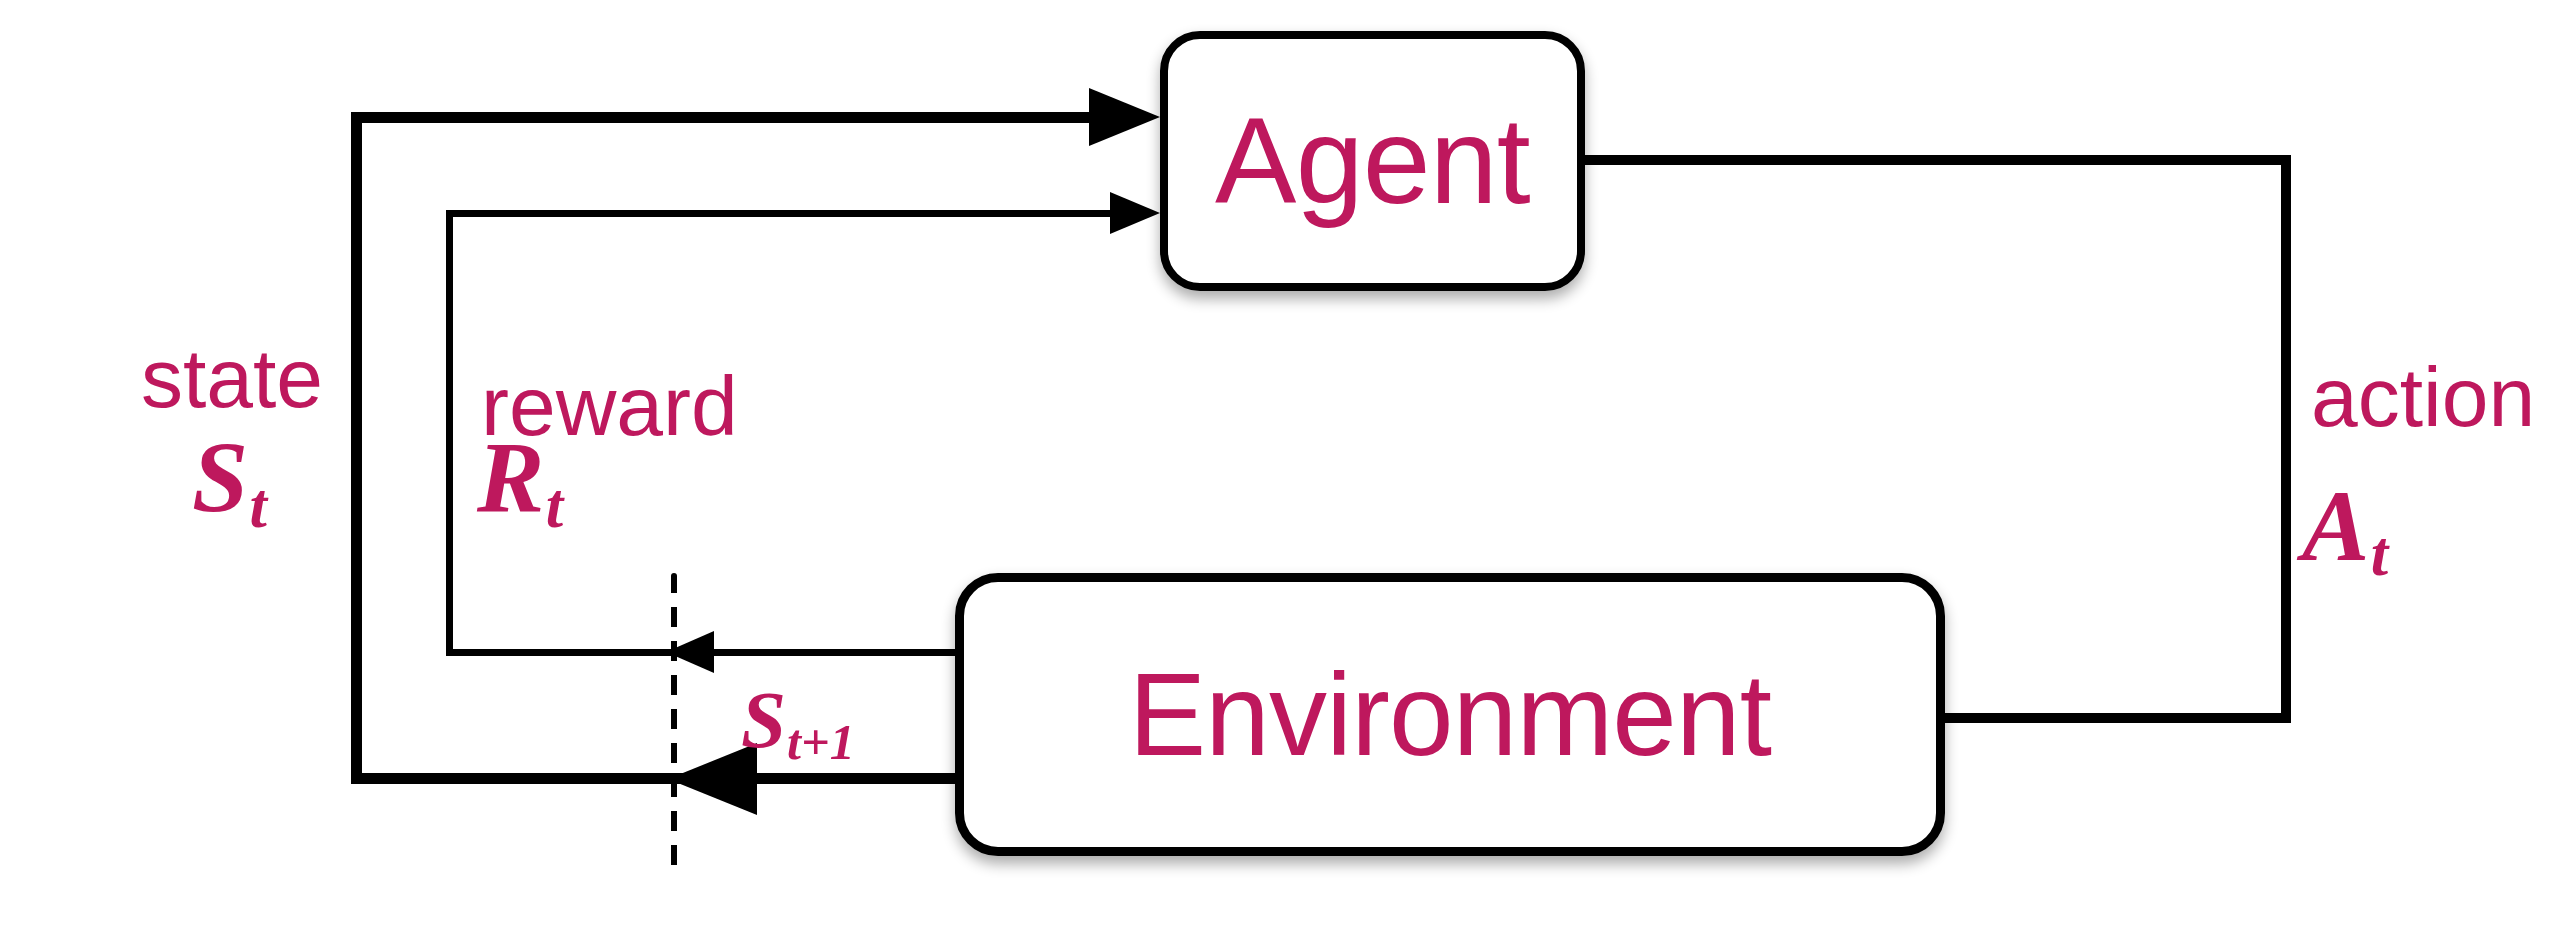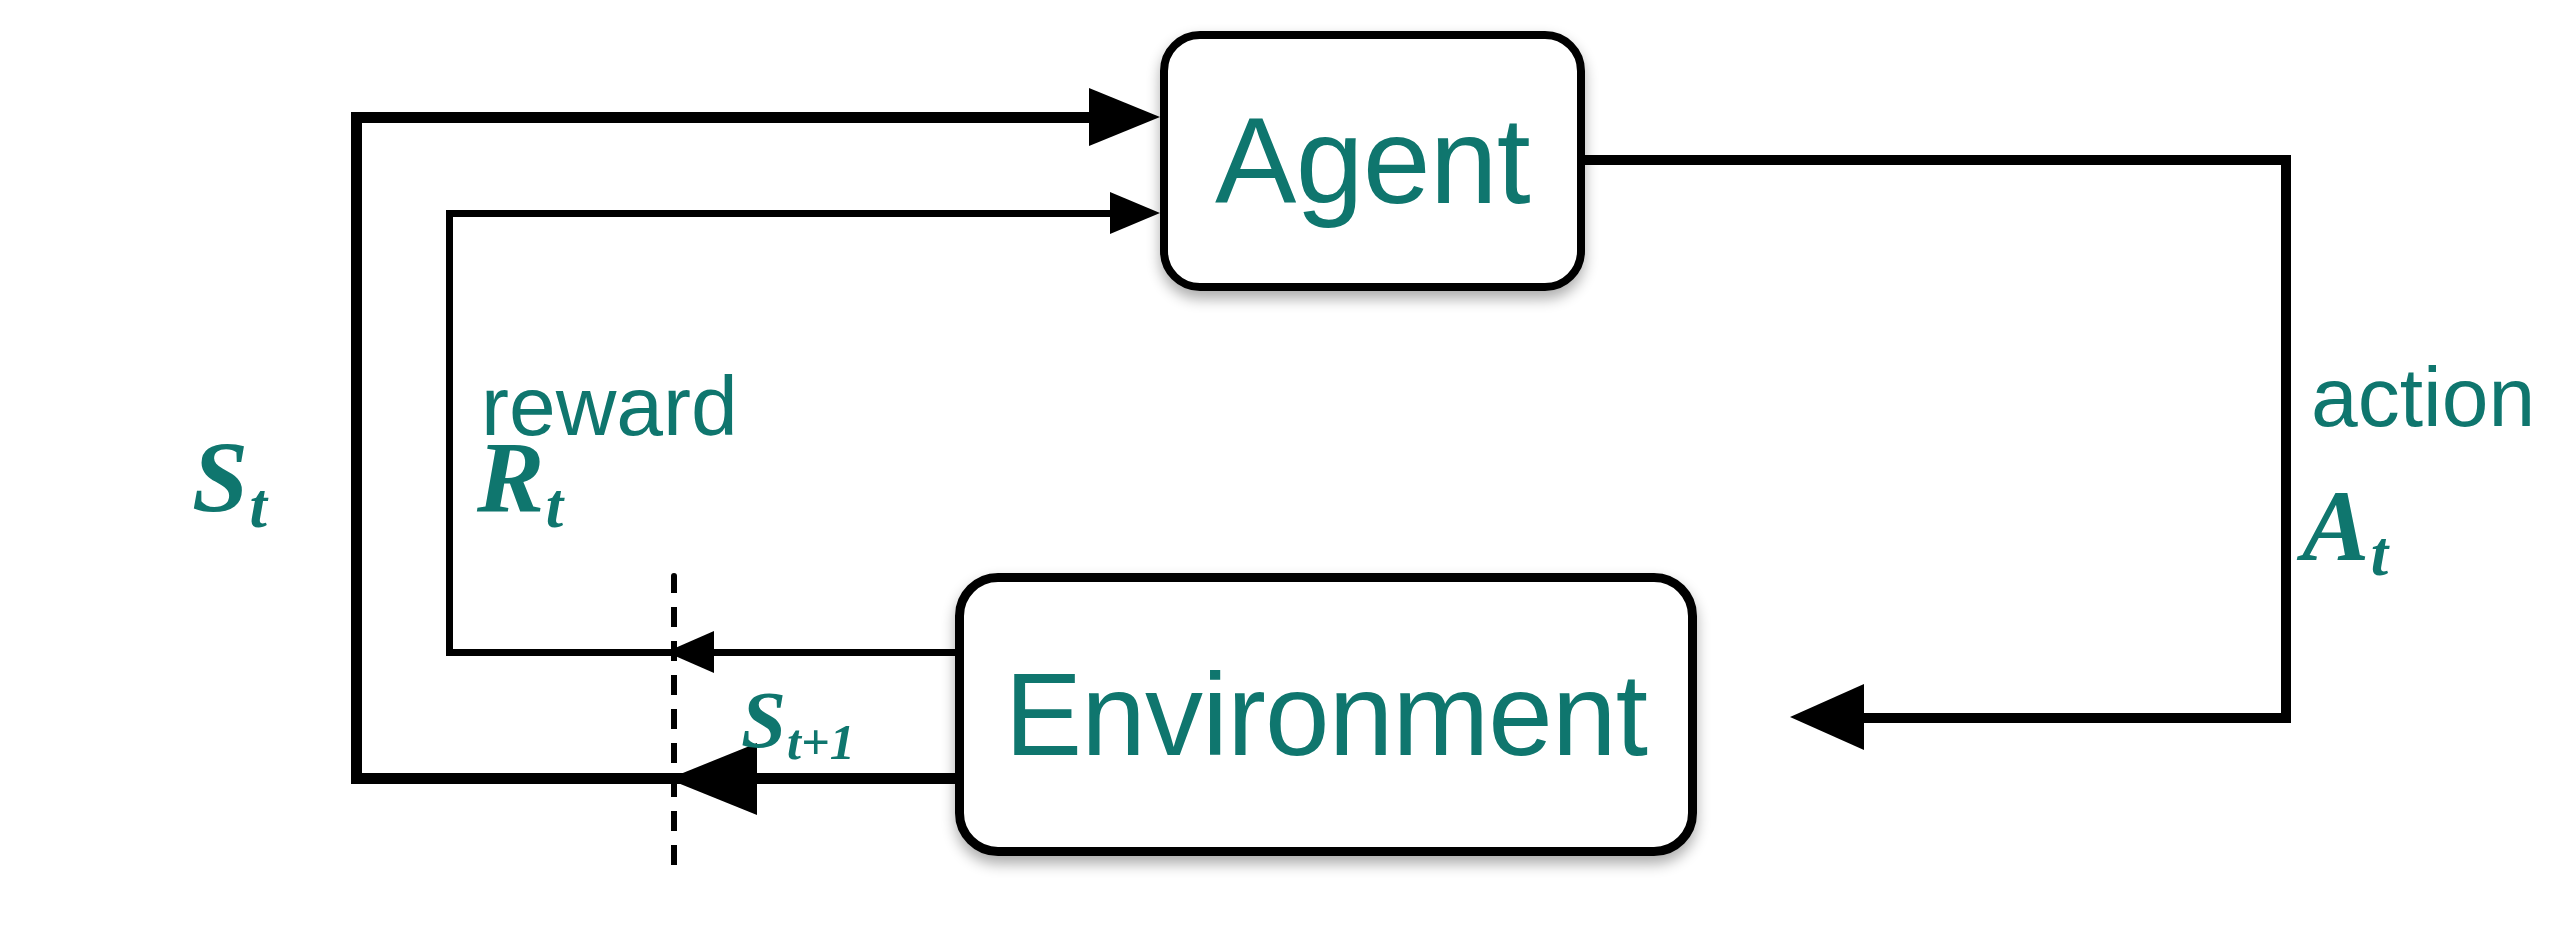--- a/index.html
+++ b/index.html
@@ -7,21 +7,21 @@
     padding: 0;
     background: #ffffff;
   }
   #canvas {
     position: relative;
     width: 2576px;
     height: 931px;
     background: #ffffff;
     overflow: hidden;
     font-family: "Liberation Sans", sans-serif;
-    color: #0f766e;
+    color: #be185d;
   }
   .line { position: absolute; background: #000000; }
 
   
   .tri { position: absolute; width: 0; height: 0; }
   .tri-right-big    { border-top: 29px solid transparent; border-bottom: 29px solid transparent; border-left: 71px solid #000; }
   .tri-right-small  { border-top: 21px solid transparent; border-bottom: 21px solid transparent; border-left: 50px solid #000; }
   .tri-left-big     { border-top: 33px solid transparent; border-bottom: 33px solid transparent; border-right: 74px solid #000; }
   .tri-left-medium  { border-top: 36px solid transparent; border-bottom: 36px solid transparent; border-right: 89px solid #000; }
   .tri-left-small   { border-top: 21px solid transparent; border-bottom: 21px solid transparent; border-right: 48px solid #000; }
@@ -33,21 +33,21 @@
     background: #ffffff;
     border: 8.5px solid #000000;
     border-radius: 40px;
     display: flex;
     align-items: center;
     justify-content: center;
     box-shadow: 0 7.7px 14px rgba(0,0,0,0.32);
     z-index: 5;
   }
   #agent-box { left: 1160px; top: 31px;  width: 425px;  height: 260px; }
-  #env-box   { left: 955px; top: 573px; width: 742px; height: 283px; border-width: 9.3px; border-radius: 43px; }
+  #env-box   { left: 955px; top: 573px; width: 990px; height: 283px; border-width: 9.3px; border-radius: 43px; }
   .node-label { font-size: 122px; line-height: 1; white-space: nowrap; letter-spacing: -0.8px; }
   #env-box .node-label { font-size: 116px; }
 
   
   .word-label {
     position: absolute;
     font-size: 84px;
     line-height: 1;
     white-space: nowrap;
     z-index: 6;
@@ -109,20 +109,21 @@
   <div id="dashed-line"></div>
 
   <div class="node" id="agent-box">
     <span class="node-label">Agent</span>
   </div>
 
   <div class="node" id="env-box">
     <span class="node-label">Environment</span>
   </div>
 
+  <div class="word-label" style="left:116px; top:336px; width:232px; text-align:center;">state</div>
 
   <div class="word-label" style="left:481px; top:336px;margin-top:28px;">reward</div>
 
   <div class="word-label" style="left:2311px; top:355px;">action</div>
 
   <div class="math-label" style="left:192px; top:428px;">
     <span>S</span><span class="sub">t</span>
   </div>
 
   <div class="math-label" style="left:477px; top:428px;text-align:center;">

